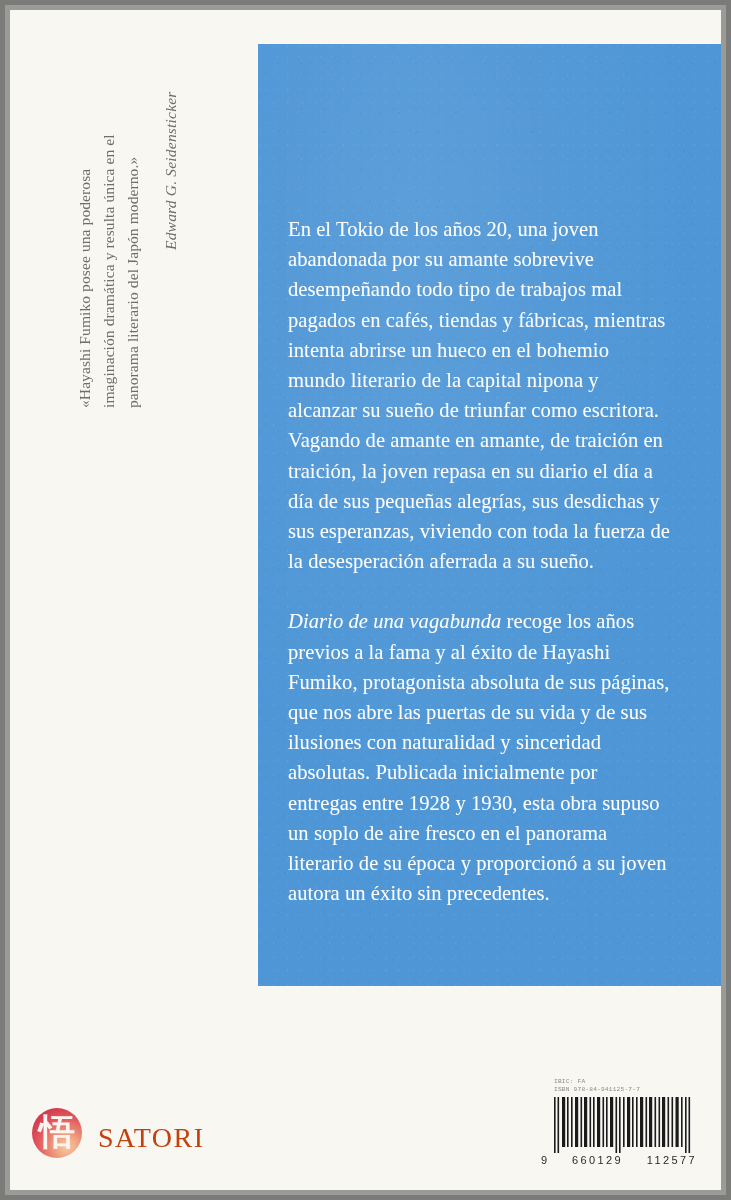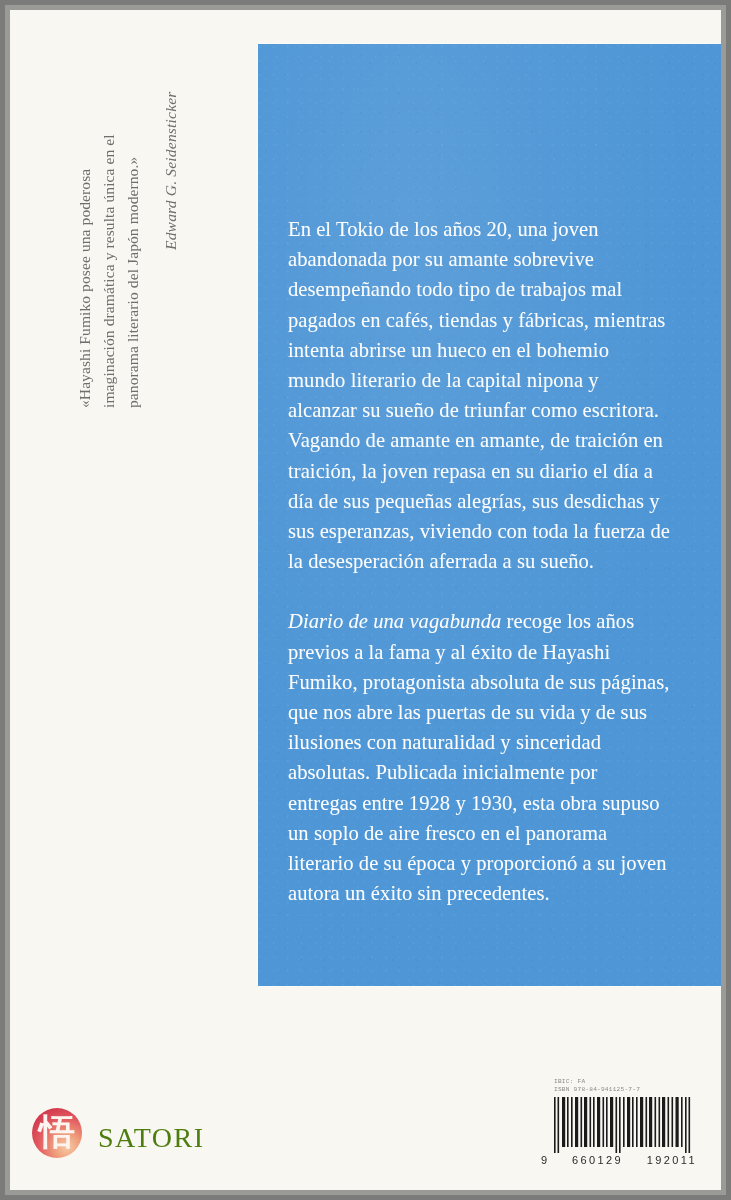--- a/index.html
+++ b/index.html
@@ -151,21 +151,21 @@
     font-size: 36px;
     line-height: 1;
     color: #fdf4f0;
     font-weight: 700;
     transform: translateY(-1px);
   }
   #logo-wordmark {
     font-family: "Liberation Serif", "DejaVu Serif", serif;
     font-size: 40px;
     letter-spacing: 1.5px;
-    color: #4d7c0f;
+    color: #c2410c;
     font-variant: small-caps;
     text-transform: lowercase;
   }
 
   
   #barcode-block {
     position: absolute;
     right: 20px;
     bottom: 24px;
     width: 160px;
@@ -276,18 +276,18 @@
           <rect x="134.5" y="0" width="3.2" height="50"></rect>
           <rect x="140" y="0" width="1.6" height="50"></rect>
           <rect x="144" y="0" width="1.6" height="56"></rect>
           <rect x="147.5" y="0" width="1.6" height="56"></rect>
         </g>
       </svg>
 
       <div id="barcode-digits">
         <span class="bc-d-left">9</span>
         <span class="bc-d-mid">660129</span>
-        <span class="bc-d-right">192011</span>
+        <span class="bc-d-right">112577</span>
       </div>
     </div>
 
   </div>
 </div>
 
 </body></html>

